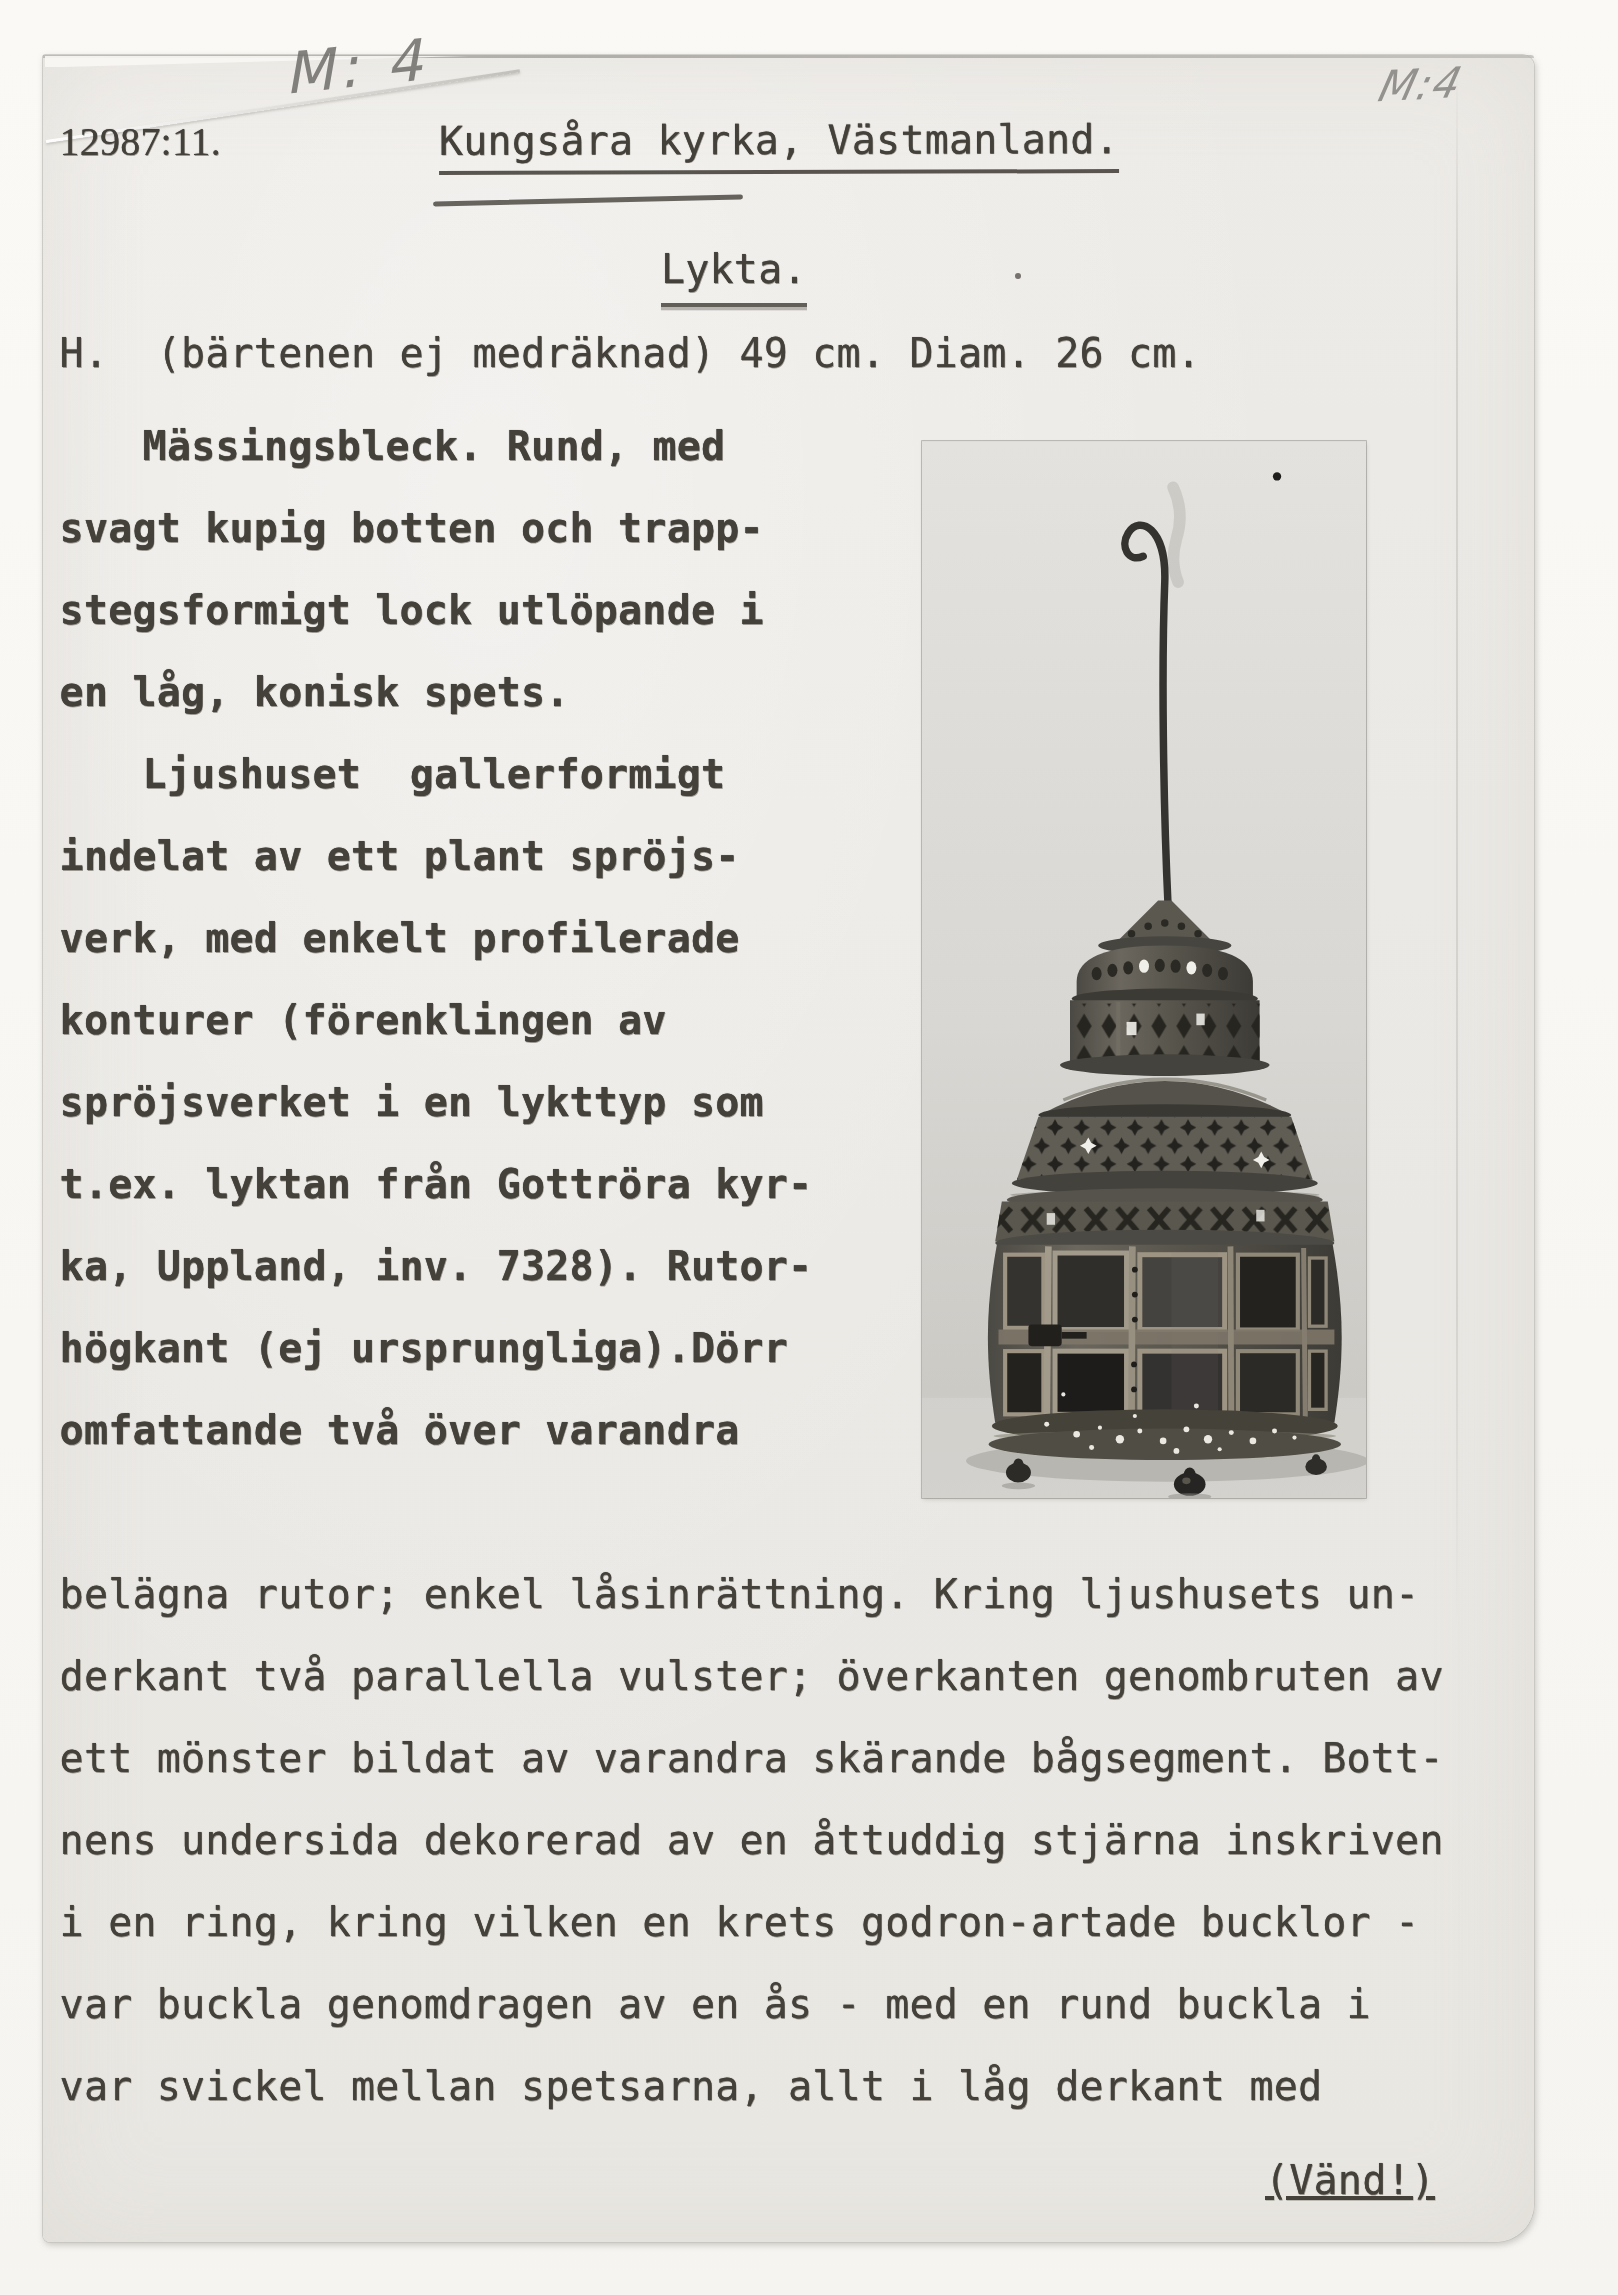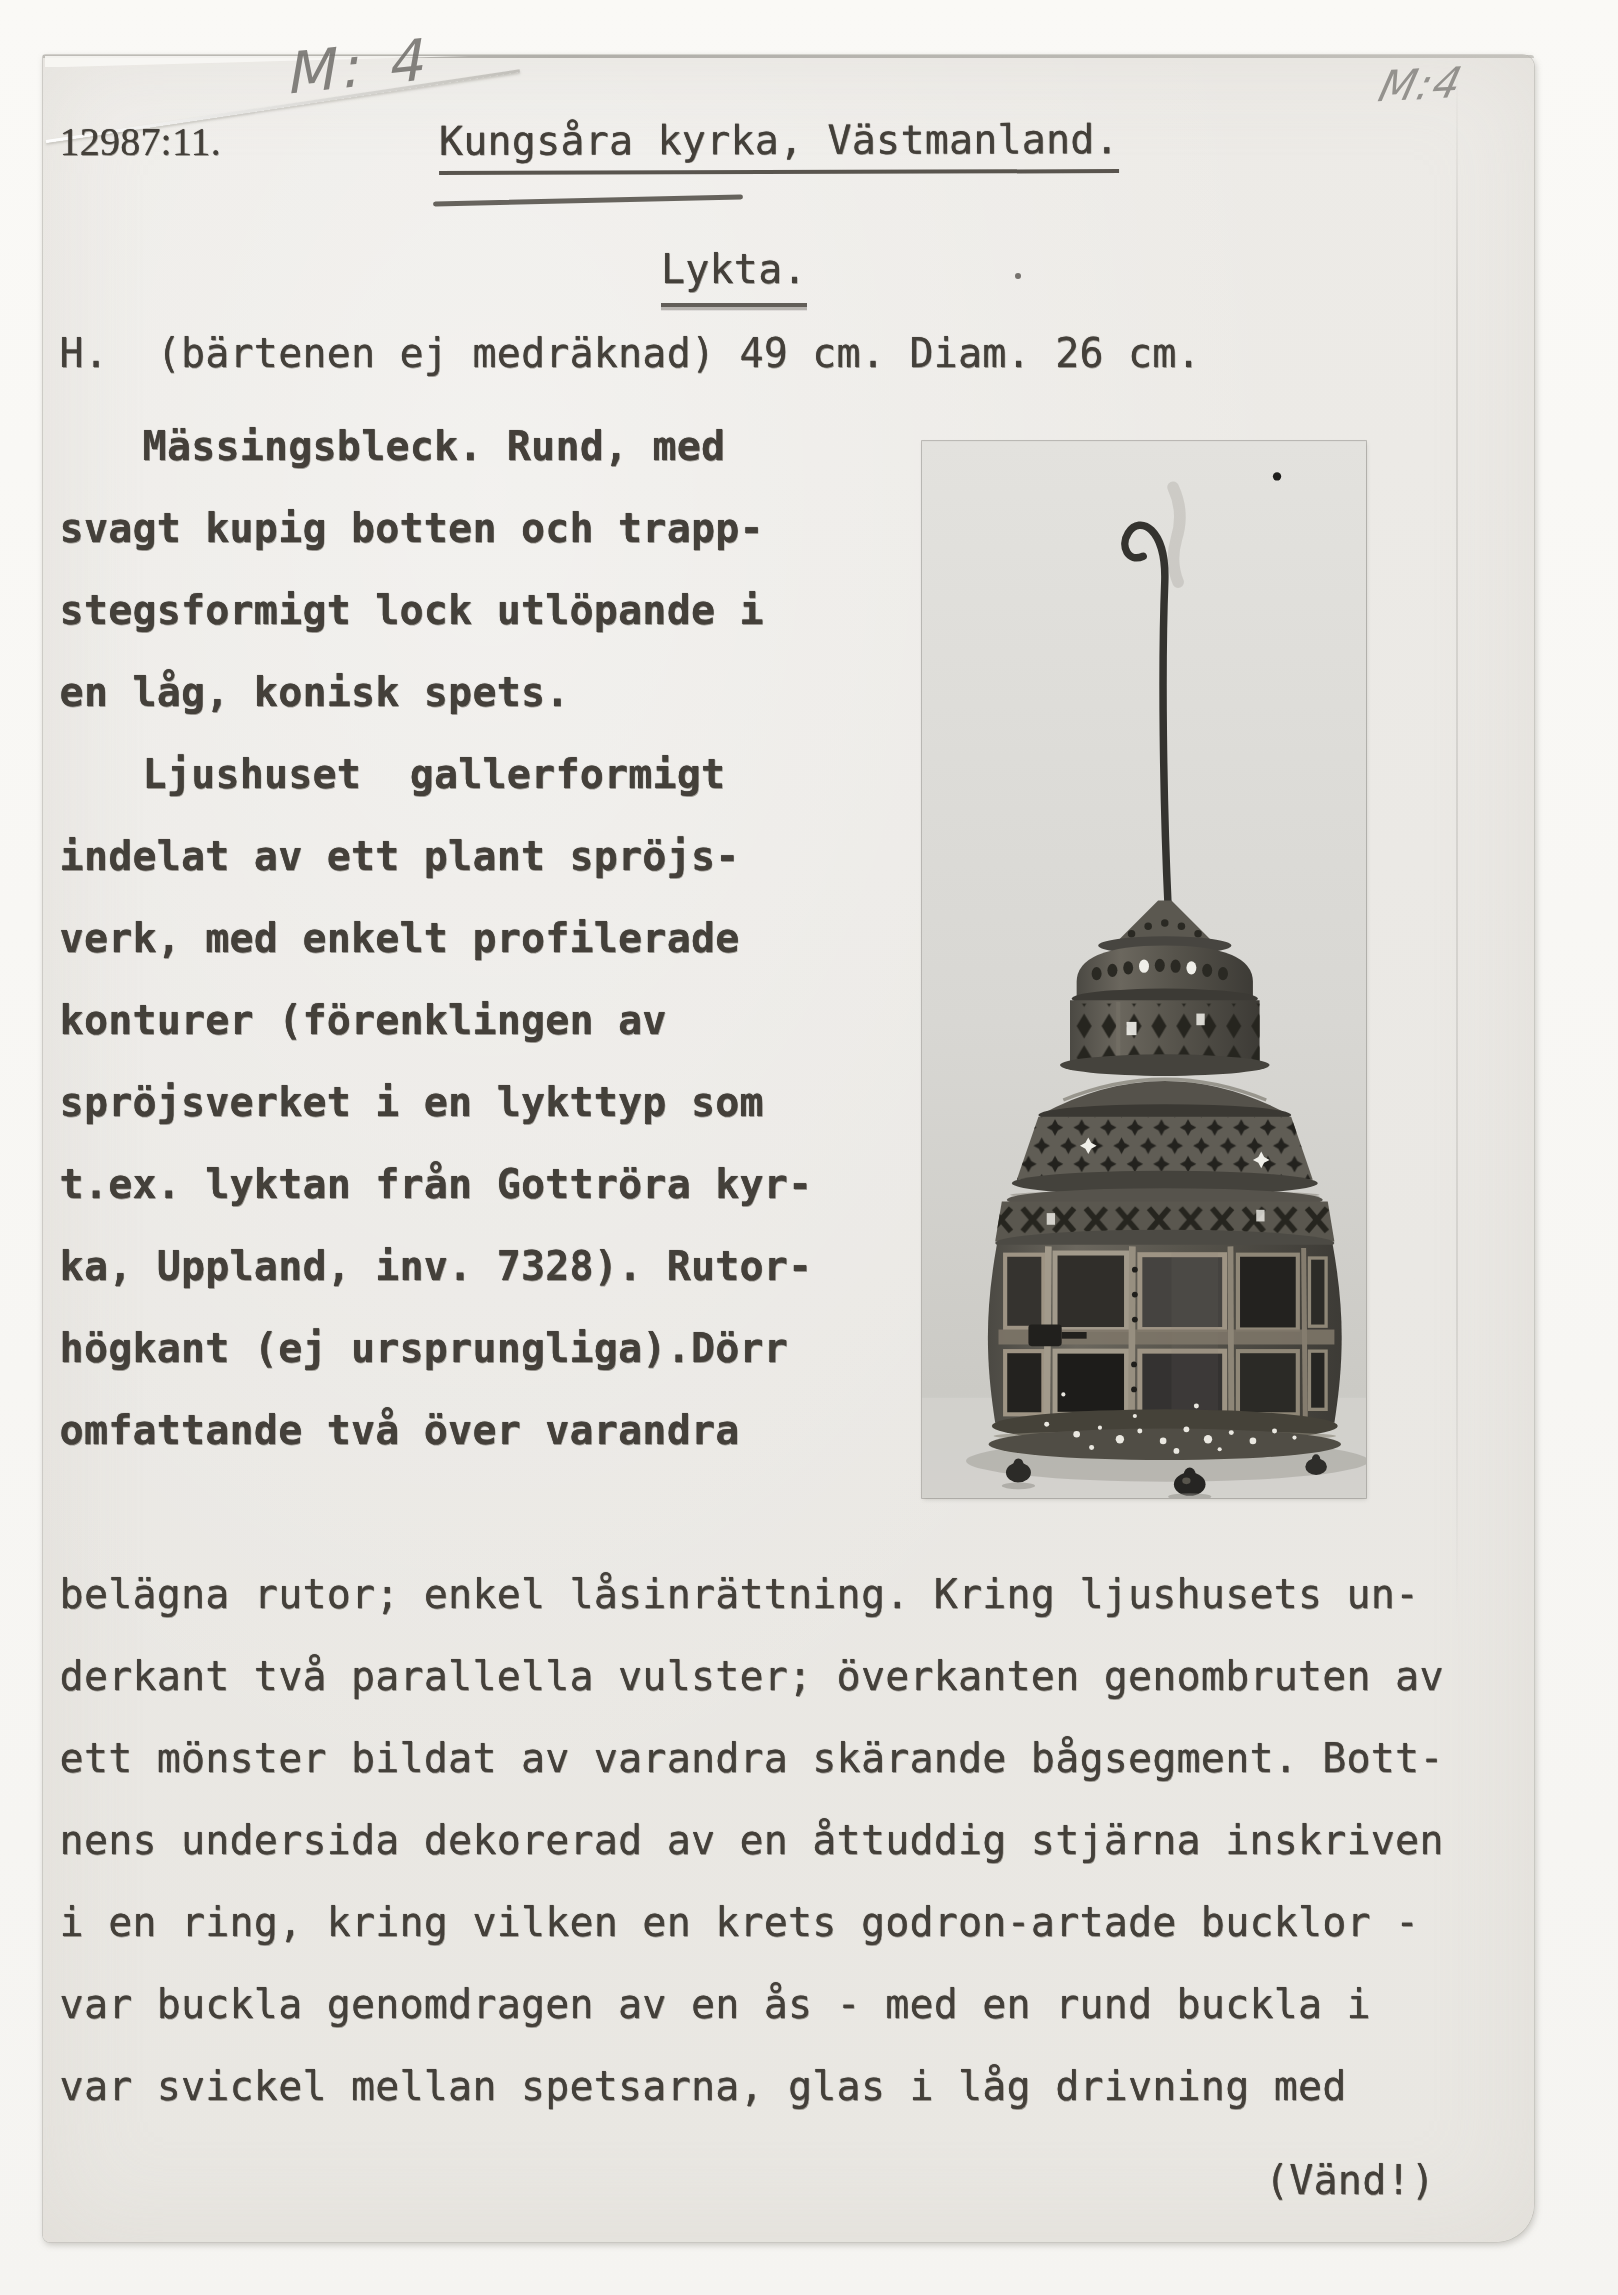--- a/index.html
+++ b/index.html
@@ -86,21 +86,21 @@
     position: absolute; left: 16.6px; top: 1498px;
     width: 1432px; line-height: 82px;
   }
   .line {
     display: block; white-space: pre;
     color: #44403a; font-size: 40px;
     text-shadow: 0 0 0.8px rgba(64,60,54,0.85), 0.6px 0.6px 0.6px rgba(70,66,58,0.45);
     letter-spacing: 0.2px;
   }
   .line.indent { padding-left: 83px; }
-  .turn-note { left: 1222px; top: 2102px; }
+  .turn-note { left: 1222px; top: 2102px; text-decoration: underline; }
   
   .pencil {
     position: absolute;
     font-family: "DejaVu Sans", sans-serif;
     font-style: italic;
     color: #706e6a;
   }
   .pencil-top {
     left: 246px; top: -21.6px;
     font-size: 57px; letter-spacing: 5px;
@@ -315,20 +315,20 @@
       </svg>
     </figure>
 
     <div class="full-text">
       <span class="line">belägna rutor; enkel låsinrättning. Kring ljushusets un-</span>
       <span class="line">derkant två parallella vulster; överkanten genombruten av</span>
       <span class="line">ett mönster bildat av varandra skärande bågsegment. Bott-</span>
       <span class="line">nens undersida dekorerad av en åttuddig stjärna inskriven</span>
       <span class="line">i en ring, kring vilken en krets godron-artade bucklor -</span>
       <span class="line">var buckla genomdragen av en ås - med en rund buckla i</span>
-      <span class="line">var svickel mellan spetsarna, glas i låg drivning med</span>
+      <span class="line">var svickel mellan spetsarna, allt i låg derkant med</span>
     </div>
 
     <div class="tw turn-note">(Vänd!)</div>
 
   </div>
 </div>
 
 
 </body></html>

